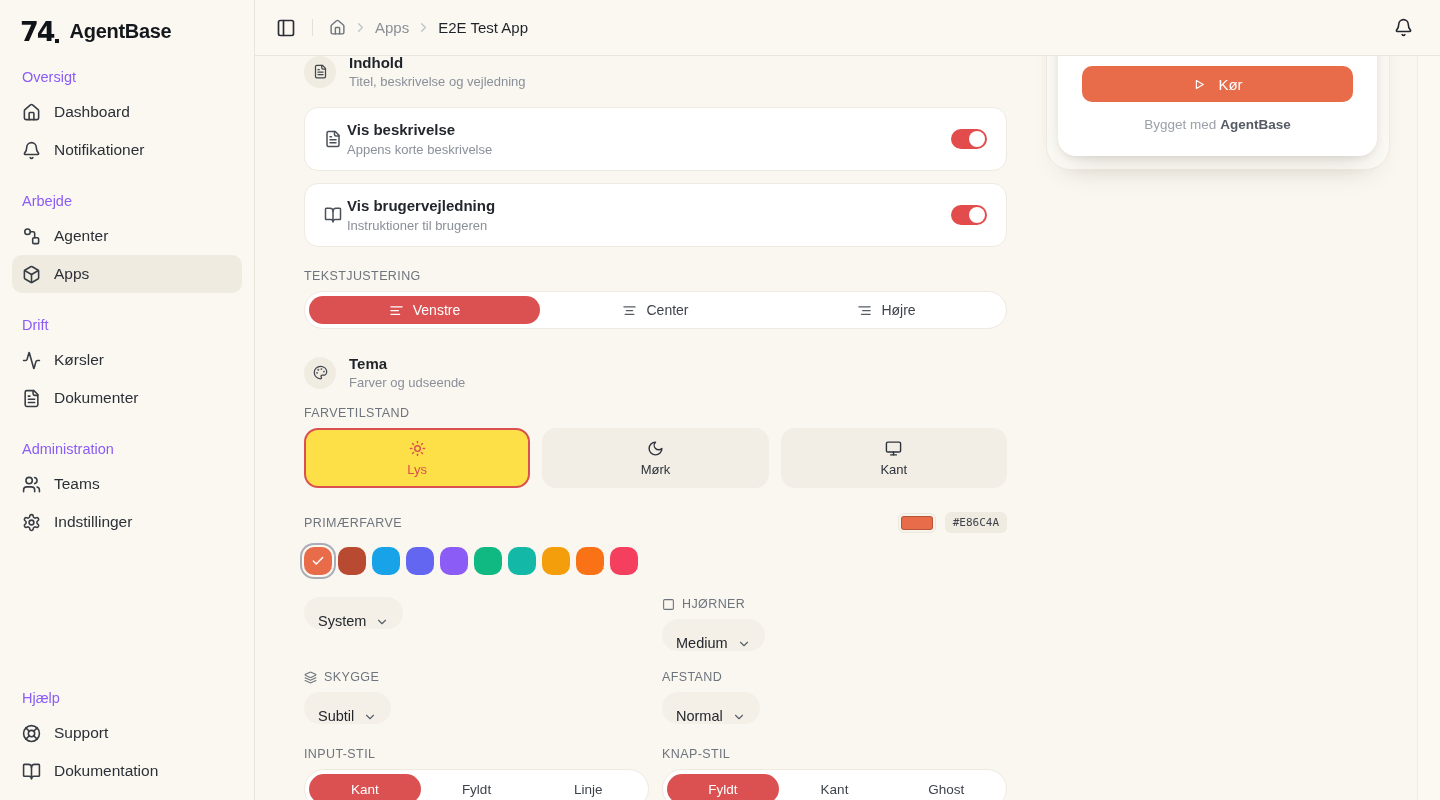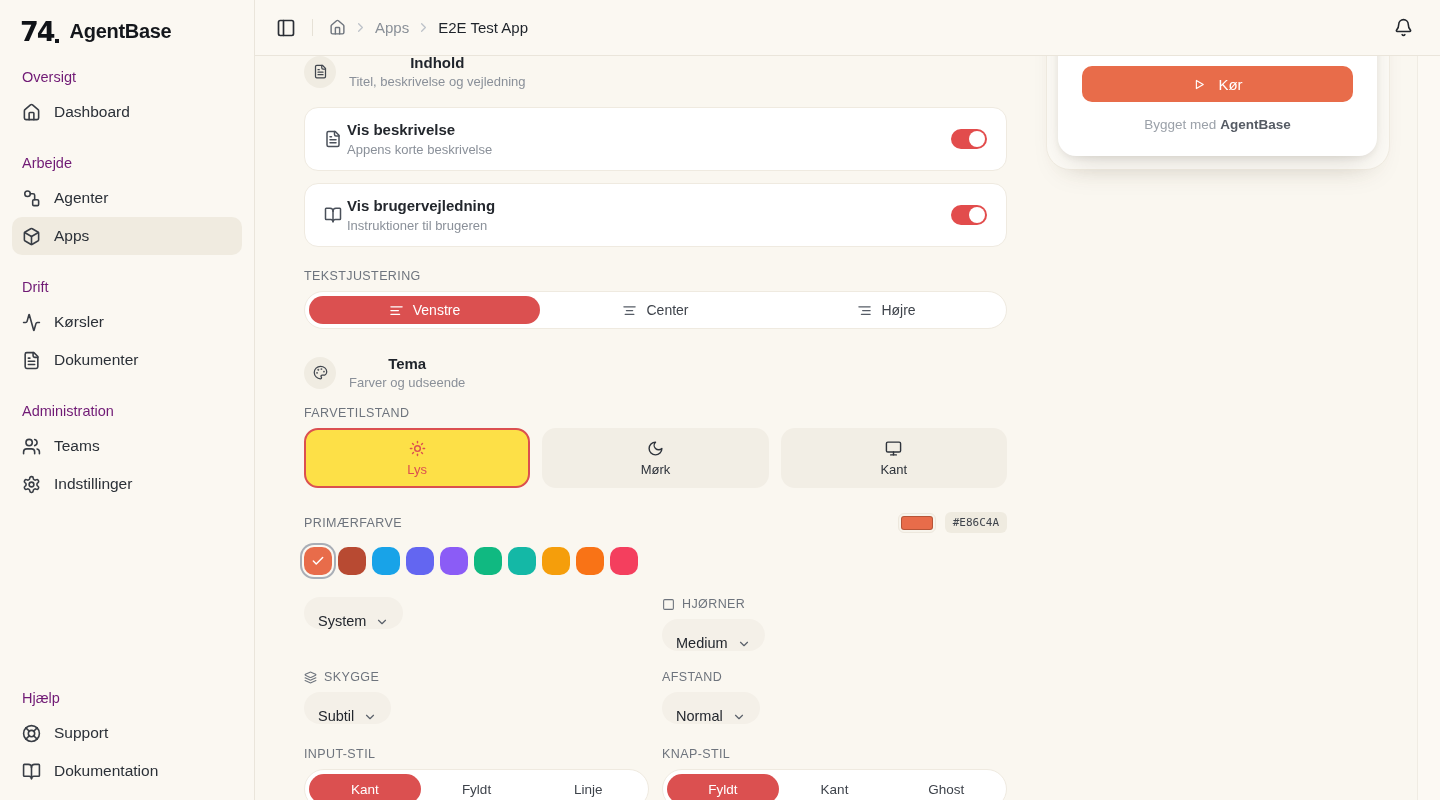--- a/index.html
+++ b/index.html
@@ -20,21 +20,21 @@
     display:flex; flex-direction:column; padding:16px 12px 10px;
   }
   .logo-row { display:flex; align-items:center; gap:11px; padding:2px 8px 0; }
   .logo-mark {
     font-family:"DejaVu Sans", sans-serif; font-weight:900; font-size:27px;
     letter-spacing:-2px; color:#101318; position:relative; line-height:1; padding-right:5px;
   }
   .logo-mark::after { content:""; position:absolute; right:0; bottom:2px; width:4px; height:4px; background:#101318; }
   .logo-name { font-size:20px; font-weight:700; color:#14171C; letter-spacing:-0.3px; }
 
-  .nav-label { font-size:14.5px; color:#701a75; padding:0 10px; margin:24px 0 8px; }
+  .nav-label { font-size:14.5px; color:#8b5cf6; padding:0 10px; margin:24px 0 8px; }
   .nav-item {
     display:flex; align-items:center; gap:13px; height:38px; padding:0 10px;
     border-radius:10px; font-size:15.5px; color:#2B3037; cursor:pointer;
   }
   .nav-item .nicon { width:19px; height:19px; color:#383D45; flex:0 0 auto; }
   .nav-item.active { background:#F0EBE0; }
   .nav-bottom { margin-top:auto; }
 
   
   .topbar {
@@ -53,21 +53,21 @@
 
   
   .main { position:absolute; top:56px; left:255px; right:0; bottom:0; overflow:hidden; background:#FAF7F0; }
   .scroll-gutter { position:absolute; right:0; top:0; bottom:0; width:23px; background:#FCF9F3; border-left:1px solid #F0ECE3; }
   .content { position:absolute; left:49px; top:0; width:703px; }
 
   .sec-head { display:flex; align-items:center; gap:13px; margin-top:-2px; }
   .sec-icon { width:32px; height:32px; border-radius:50%; background:#F0ECE2; color:#41464E;
               display:flex; align-items:center; justify-content:center; flex:0 0 auto; }
   .sec-icon svg { width:15px; height:15px; }
-  .sec-title { font-size:15px; font-weight:700; color:#1F242B; line-height:1.2;text-align:center; }
+  .sec-title { font-size:15px; font-weight:700; color:#1F242B; line-height:1.2; }
   .sec-sub { font-size:13px; color:#8A9099; margin-top:2px; }
 
   .card {
     background:#FFFFFF; border:1px solid #EFEAE0; border-radius:14px; height:64px;
     display:flex; align-items:center; gap:5px; padding:0 19px; margin-top:12px;
   }
   .card.first { margin-top:18px; }
   .card .cicon { width:18px; height:18px; color:#4A505A; flex:0 0 auto; }
   .card-title { font-size:15px; font-weight:600; color:#23272D; line-height:1.2; }
   .card-sub { font-size:13px; color:#8A9099; margin-top:3px; }
@@ -160,20 +160,27 @@
     <span class="logo-name">AgentBase</span>
   </div>
 
   <div class="nav-label">Oversigt</div>
   <div class="nav-item">
     <svg class="ic nicon" viewBox="0 0 24 24">
         <path d="M15 21v-8a1 1 0 0 0-1-1h-4a1 1 0 0 0-1 1v8"></path>
         <path d="M3 10a2 2 0 0 1 .709-1.528l7-6a2 2 0 0 1 2.582 0l7 6A2 2 0 0 1 21 10v9a2 2 0 0 1-2 2H5a2 2 0 0 1-2-2z"></path>
       </svg>
     <span>Dashboard</span>
+  </div>
+  <div class="nav-item">
+    <svg class="ic nicon" viewBox="0 0 24 24">
+        <path d="M10.268 21a2 2 0 0 0 3.464 0"></path>
+        <path d="M3.262 15.326A1 1 0 0 0 4 17h16a1 1 0 0 0 .74-1.673C19.41 13.956 18 12.499 18 8A6 6 0 0 0 6 8c0 4.499-1.411 5.956-2.738 7.326"></path>
+      </svg>
+    <span>Notifikationer</span>
   </div>
 
   <div class="nav-label">Arbejde</div>
   <div class="nav-item">
     <svg class="ic nicon" viewBox="0 0 24 24">
         <circle cx="7" cy="6" r="3.5"></circle>
         <rect x="13.5" y="13.5" width="7.5" height="7.5" rx="1.5"></rect>
         <path d="M10.5 6H14a2 2 0 0 1 2 2v5.5"></path>
       </svg>
     <span>Agenter</span>

